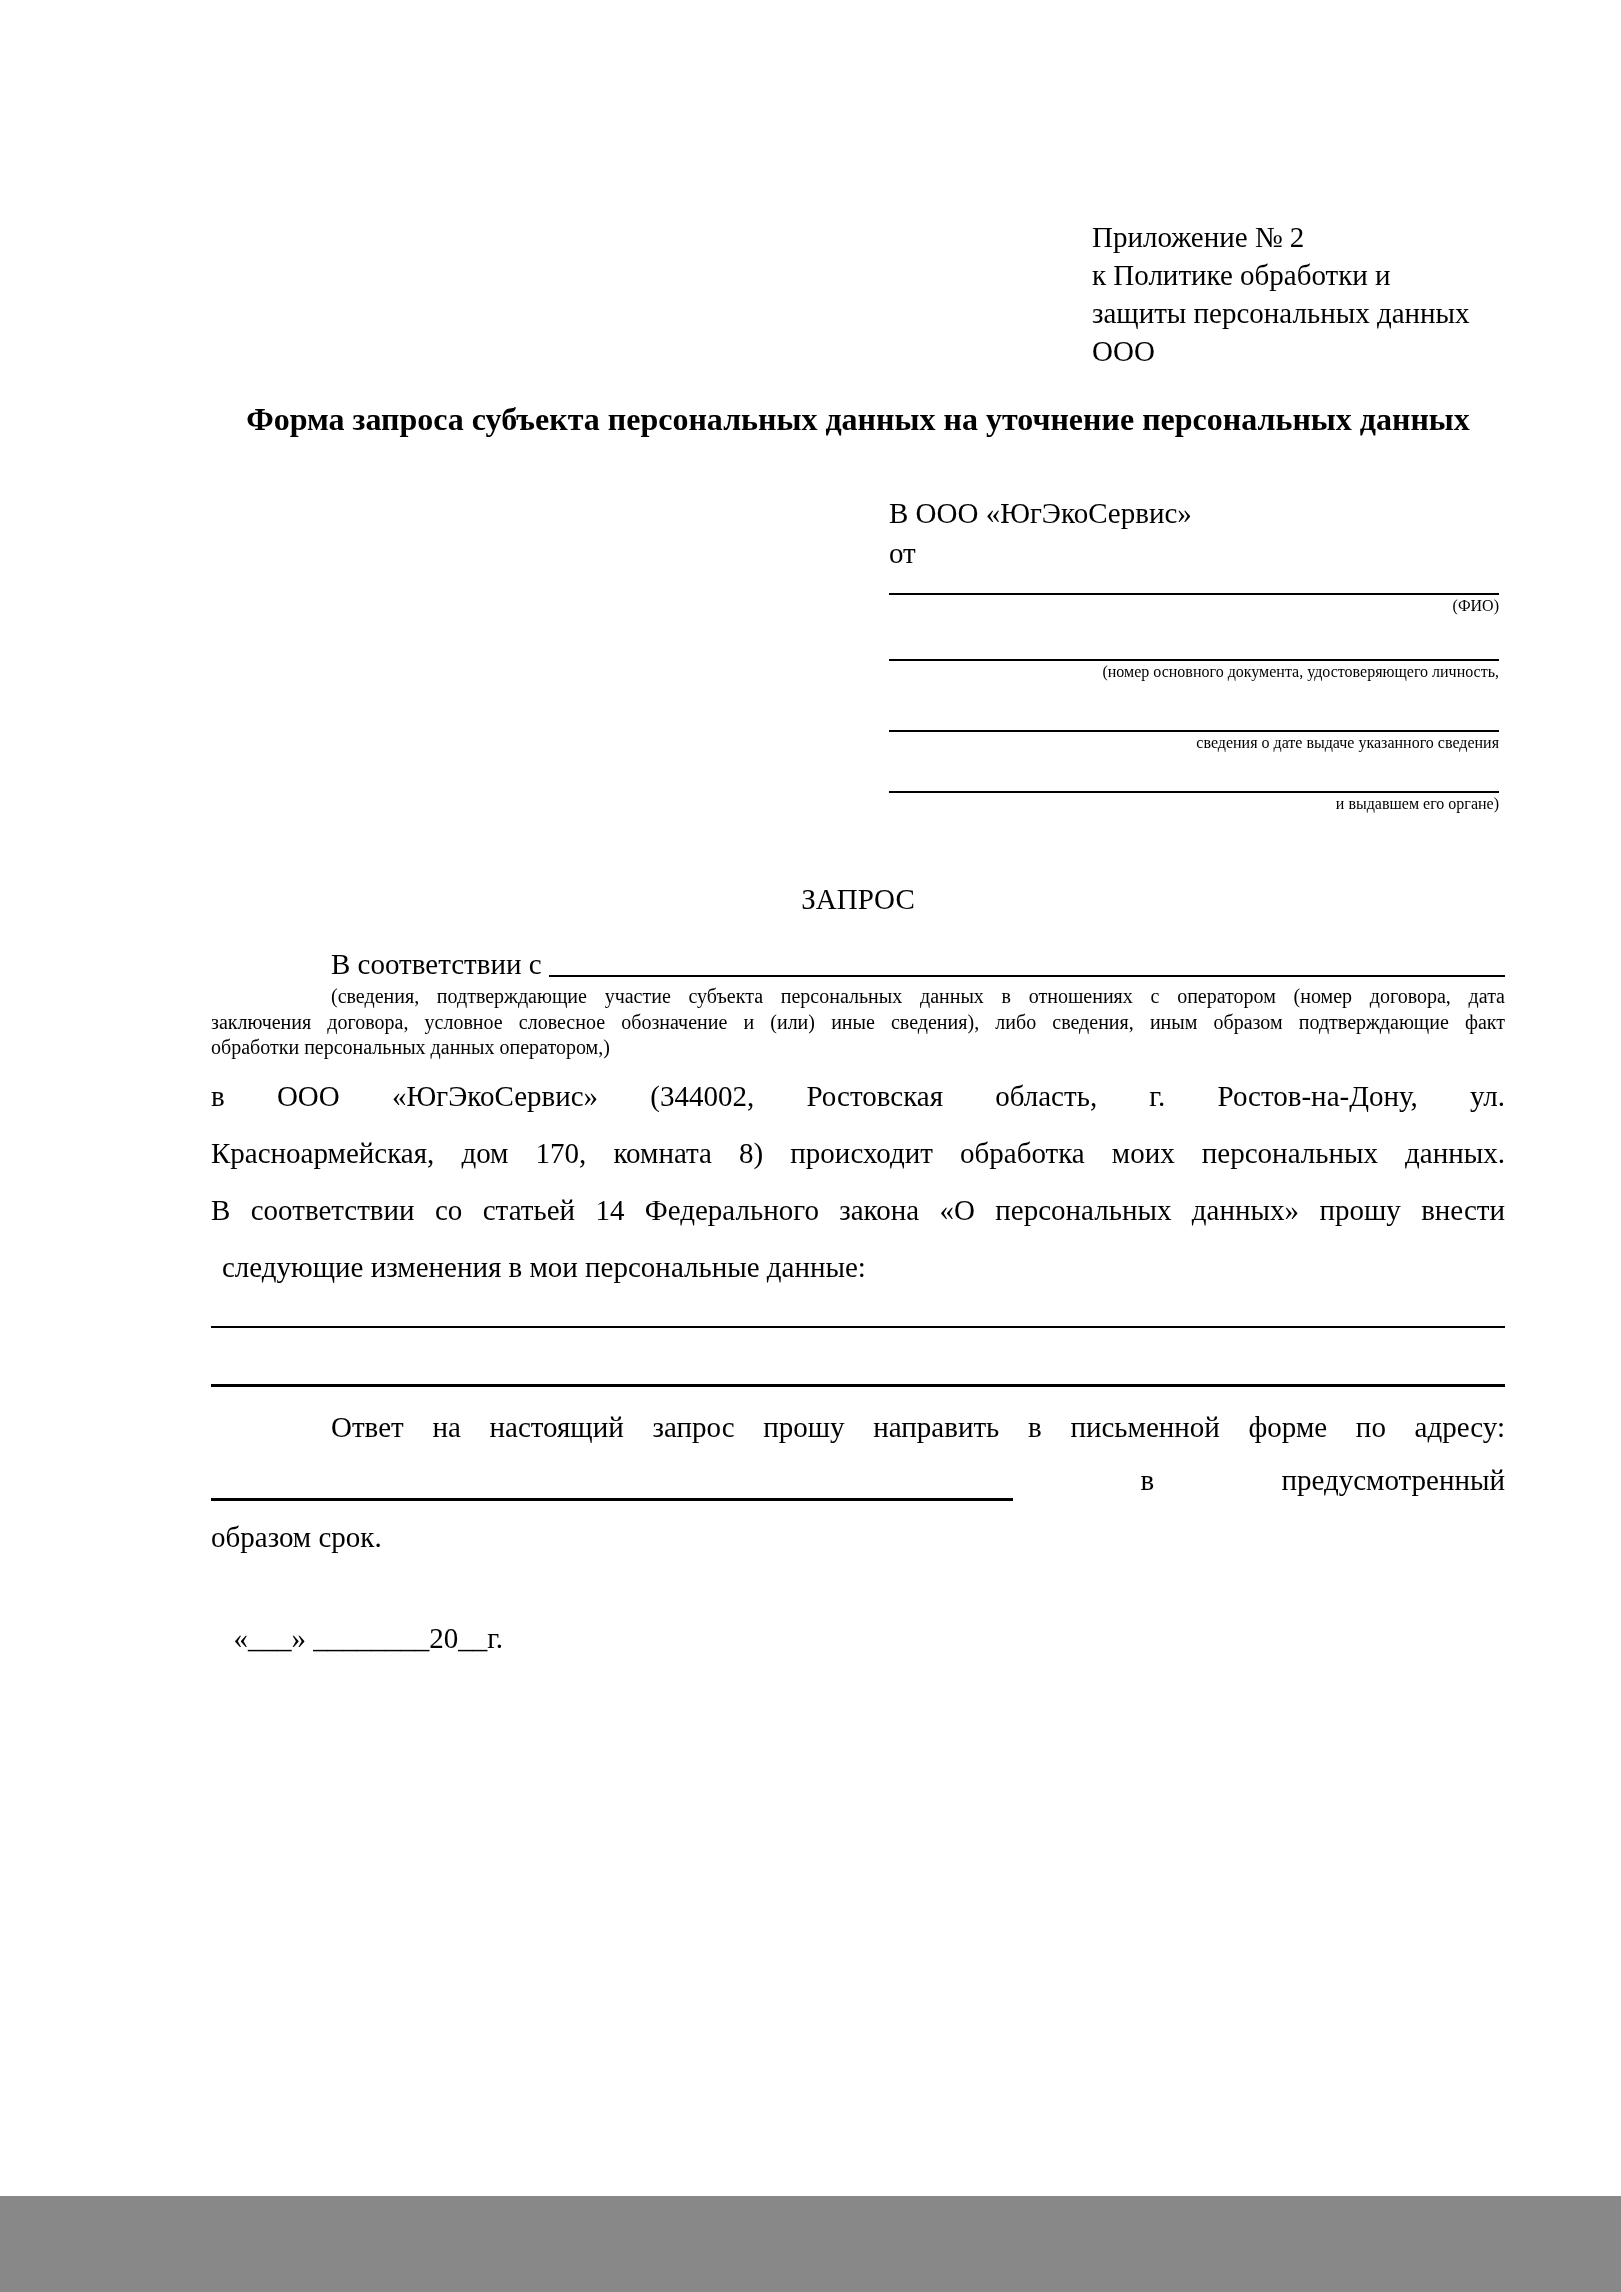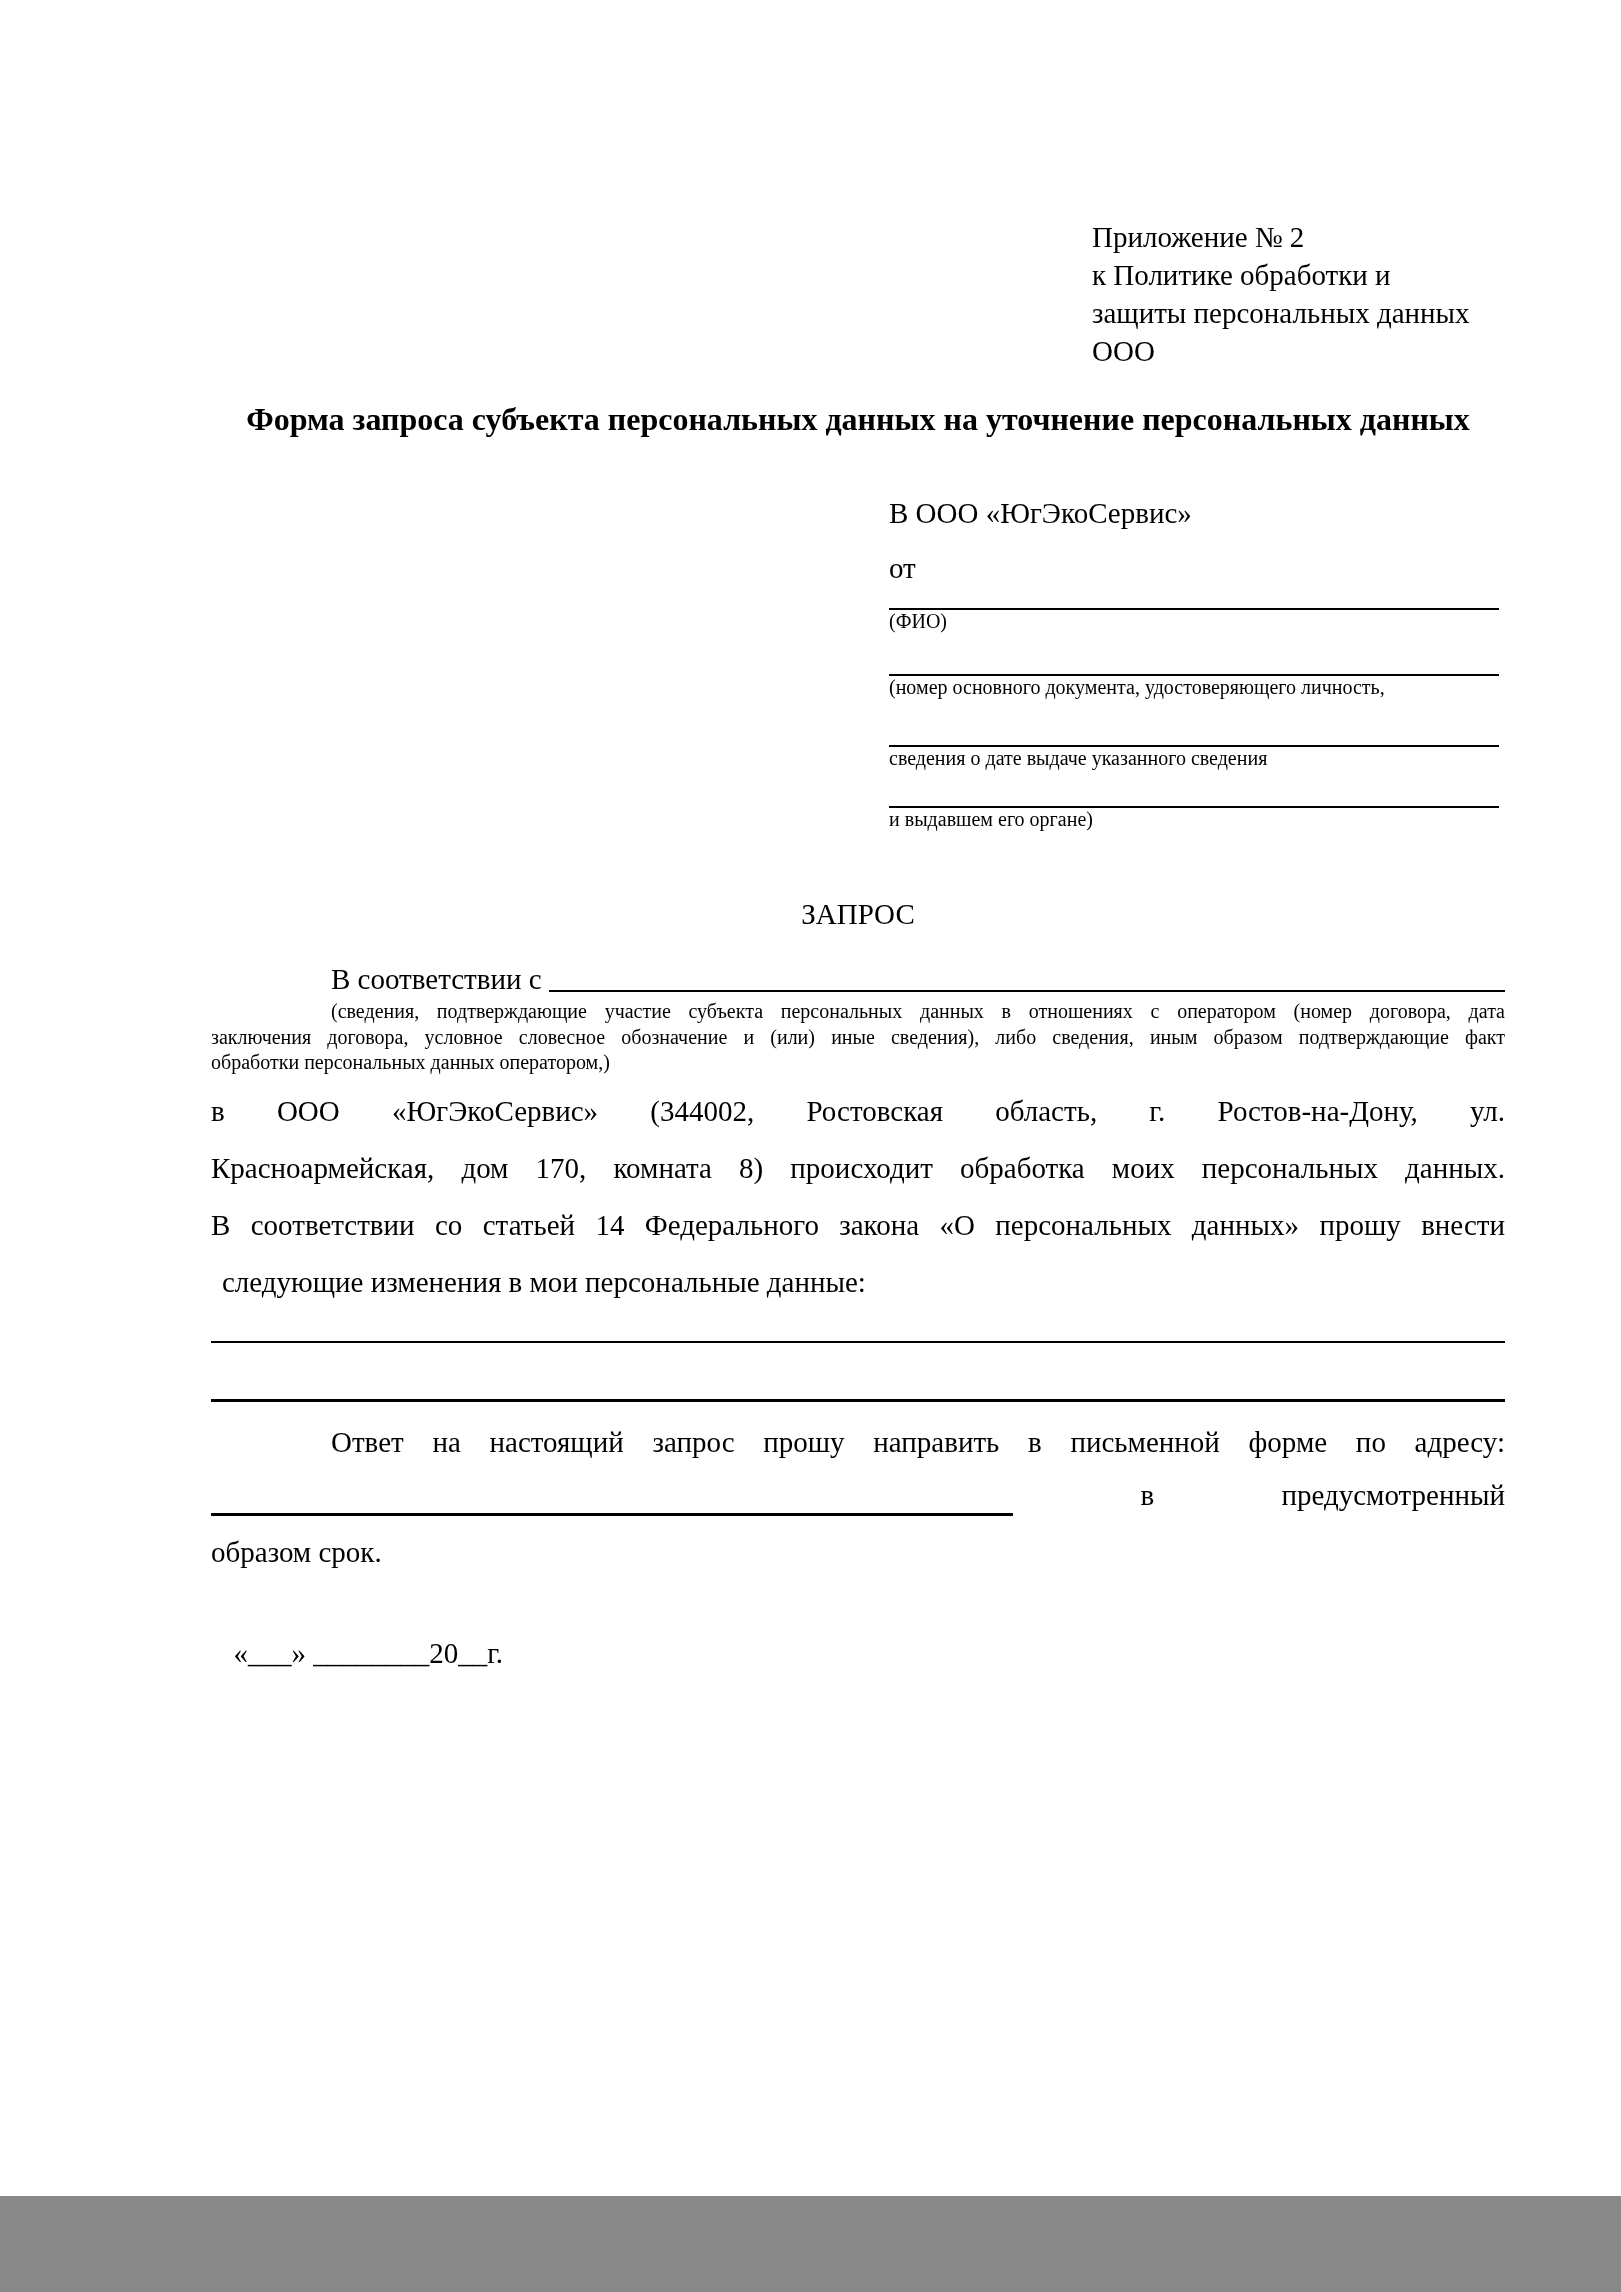--- a/index.html
+++ b/index.html
@@ -9,27 +9,27 @@
     font-size:29px;line-height:37px;overflow:hidden;margin:0 auto;
   }
   .content{position:absolute;left:211px;top:0;width:1294px;}
   
   .appendix{margin-left:881px;padding-top:218px;line-height:38px;}
   
   .doc-title{margin-top:25.5px;text-align:center;font-weight:bold;font-size:32px;line-height:46px;}
   
   .recipient{margin-left:678px;margin-top:53px;width:610px;}
   .recipient .to{line-height:36px;}
-  .recipient .from{margin-top:19px;line-height:36px;}
+  .recipient .from{margin-top:4px;line-height:36px;}
   .blank{border-bottom:2px solid #000;}
   .f1{height:22.5px;}
   .f2{height:41px;}
   .f3{height:47px;}
   .f4{height:36px;}
-  .caption{font-size:20px;line-height:22.5px;text-align:left;}
+  .caption{font-size:16px;line-height:22.5px;text-align:right;}
   
   .req-heading{margin-top:66px;text-align:center;line-height:36px;}
   
   .accordance{margin-top:29px;display:flex;line-height:36px;padding-left:120px;}
   .acc-lead{white-space:nowrap;padding-right:7.8px;}
   .acc-fill{flex:1;border-bottom:2.9px solid #000;margin-bottom:4.9px;}
   
   .note{font-size:20px;line-height:25.5px;margin-top:2px;}
   .note .ln{text-align:justify;text-align-last:justify;}
   .note .ln.first{text-indent:120px;}

